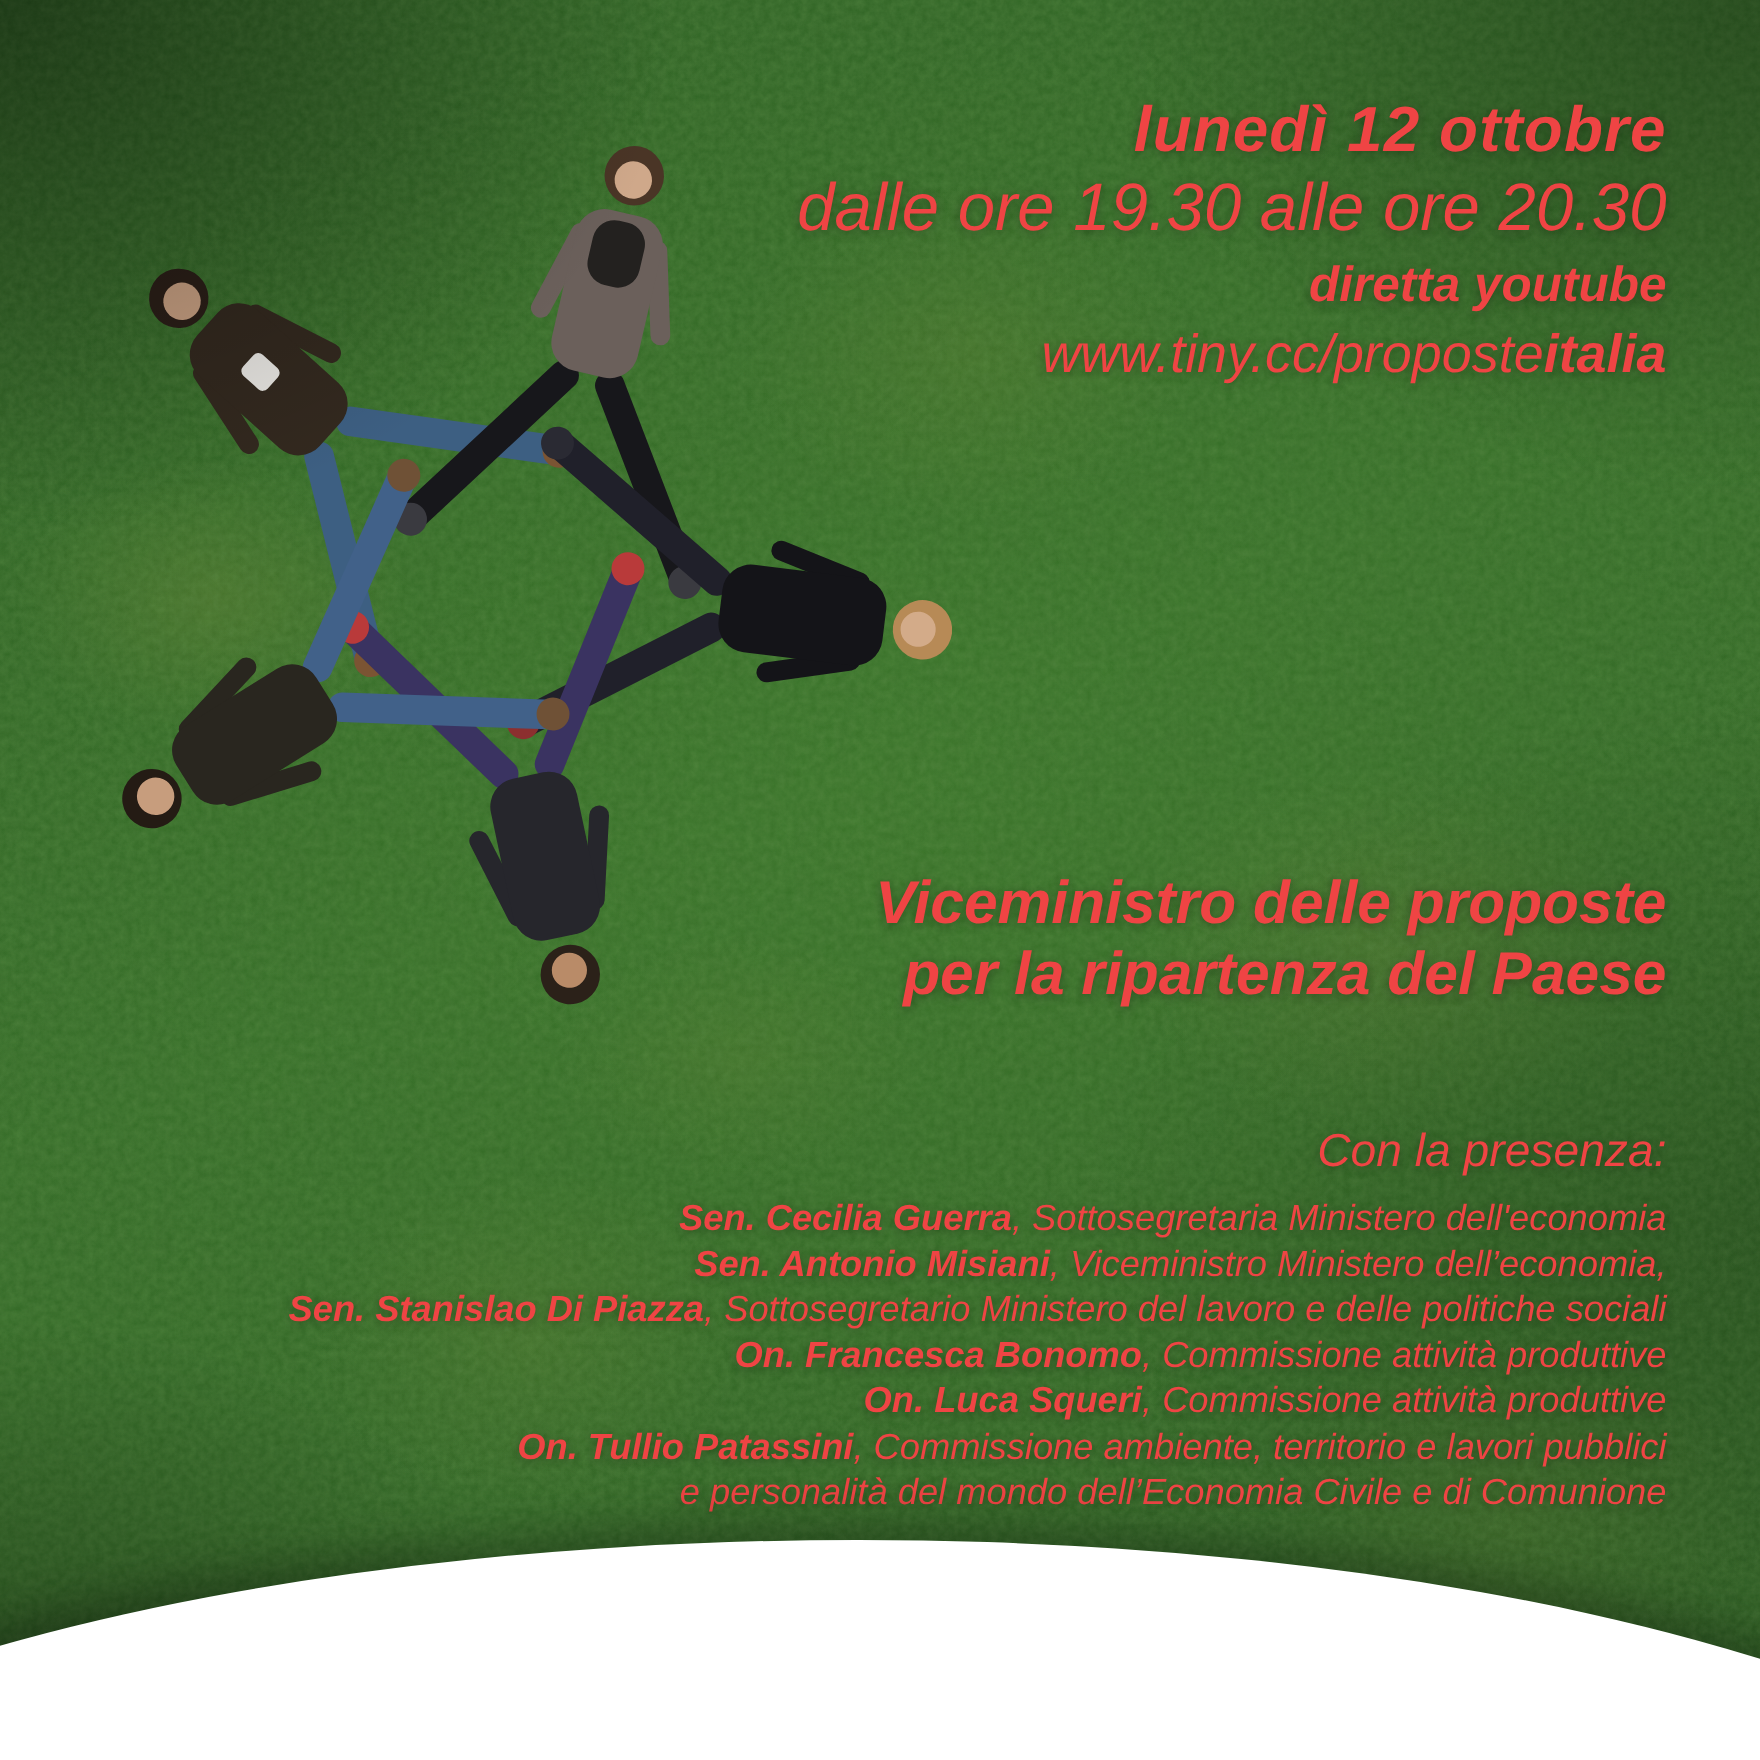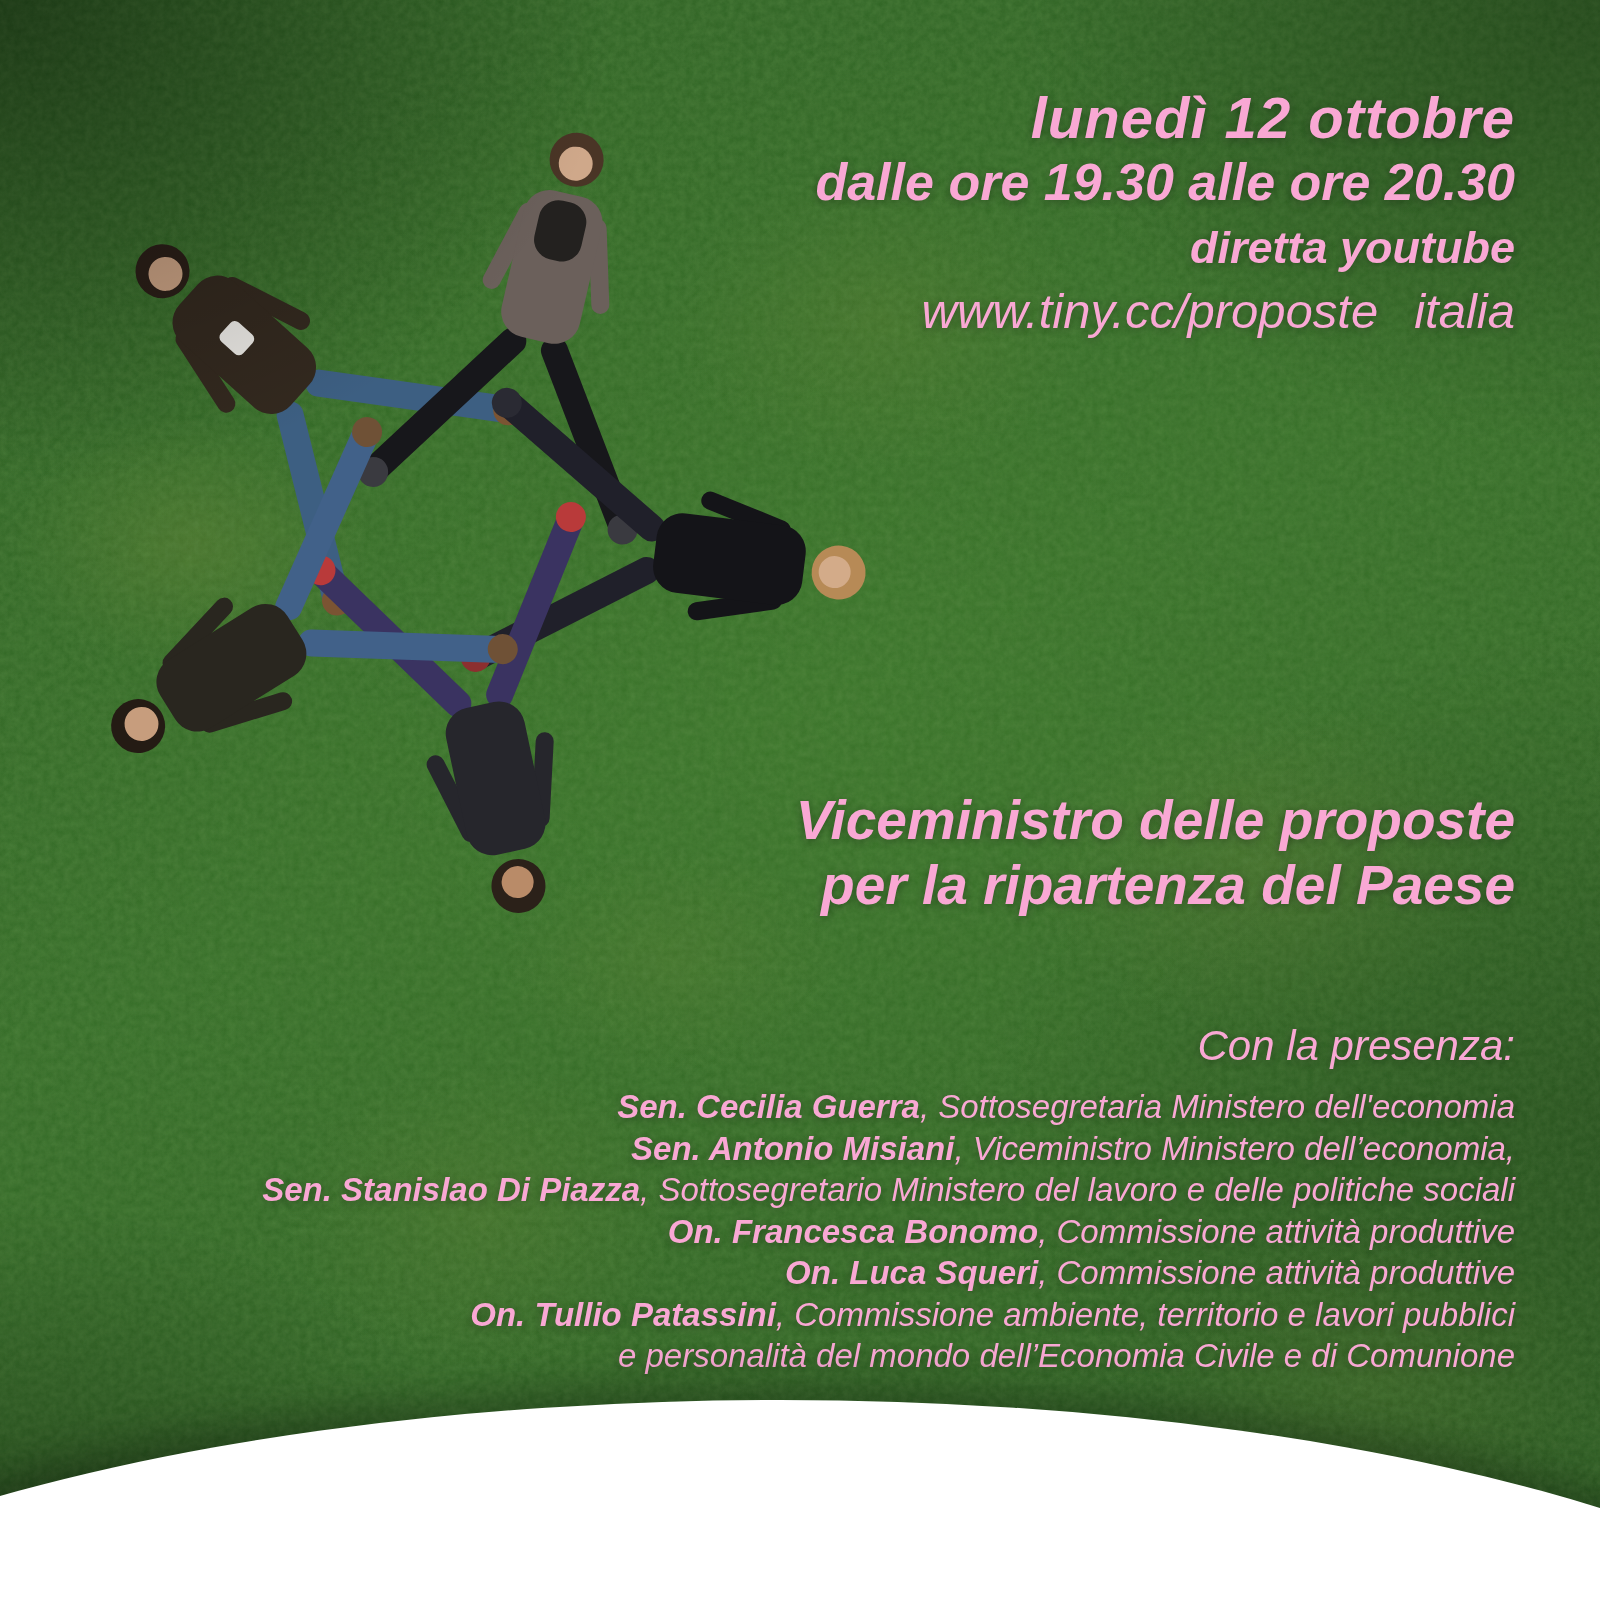--- a/index.html
+++ b/index.html
@@ -24,28 +24,28 @@
   .photo-svg{position:absolute;inset:0;}
   .vignette{
     position:absolute;inset:0;pointer-events:none;
     background:
       radial-gradient(950px 750px at 0% 0%, rgba(0,0,0,0.42), transparent 65%),
       radial-gradient(900px 700px at 100% 0%, rgba(0,0,0,0.30), transparent 65%),
       radial-gradient(800px 620px at 0% 100%, rgba(0,0,0,0.32), transparent 65%),
       radial-gradient(900px 700px at 100% 70%, rgba(0,0,0,0.16), transparent 70%);
   }
   
-  .txt{position:absolute;right:85px;text-align:right;color:#f9a8d4;font-style:italic;
+  .txt{position:absolute;right:85px;text-align:right;color:#ef4444;font-style:italic;
        text-shadow:0 2px 10px rgba(0,0,0,0.30);}
   .datetime-block{top:86px;}
   .date-line{font-size:58px;font-weight:700;line-height:1.1;letter-spacing:1px;}
-  .time-line{font-size:52px;font-weight:700;line-height:1.25;}
+  .time-line{font-size:61px;font-weight:400;line-height:1.25;}
   .stream-line{font-size:45px;font-weight:700;line-height:1.45;text-align:right;}
   .url-line{font-size:49px;font-weight:400;line-height:1.30;}
-  .url-line b{font-weight:400;margin-left:36px;}
+  .url-line b{font-weight:700;}
   .title-block{top:788px;font-size:55px;font-weight:700;line-height:1.19;}
   .speakers-block{top:1022px;font-size:33px;font-weight:400;}
   .speakers-intro{font-size:42px;margin-bottom:16px;}
   .speaker-line{line-height:1.26;}
   .speaker-line b{font-weight:700;}
   
   .footer-ellipse{
     position:absolute;left:-420px;top:1400px;width:2400px;height:800px;
     background:#ffffff;border-radius:50%;
     box-shadow:0 -16px 42px rgba(0,0,0,0.30);

